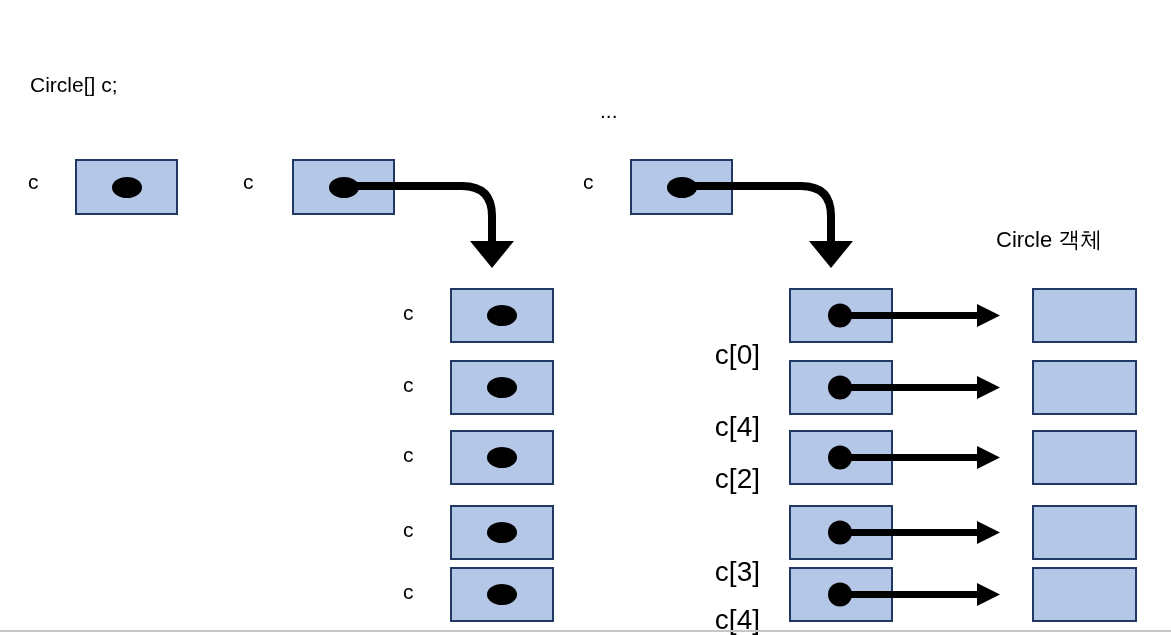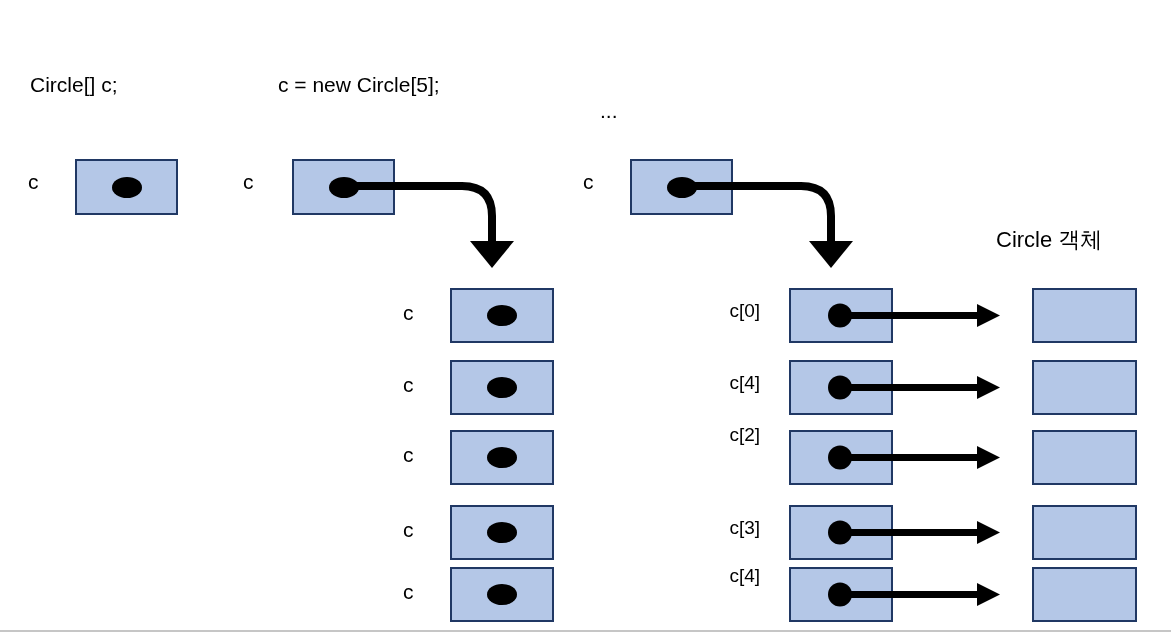--- a/index.html
+++ b/index.html
@@ -22,23 +22,24 @@
   .varlabel {
     position: absolute;
     font-size: 21px;
     line-height: 24px;
     color: var(--text, #000);
   }
   .idxlabel {
     position: absolute;
     width: 60px;
     text-align: right;
-    font-size: 19px;
+    font-size: 28px;
     line-height: 24px;
     color: var(--text, #000);
+    margin-top: 44px;
   }
   .title {
     position: absolute;
     font-size: 22px;
     line-height: 26px;
     color: var(--text, #000);
   }
   .box {
     position: absolute;
     width: 104px;
@@ -67,21 +68,20 @@
     width: 1171px; height: 2px;
     background: var(--bottom-line, #c6c6c6);
   }
 </style>
 </head>
 <body>
 
 <div class="canvas">
 
   <div class="code" style="left:30px; top:72px">Circle[] c;</div>
-  <div class="code" style="left:278px; top:72px">c = new Circle[5];</div>
   <div class="code" style="left:600px; top:98px">...</div>
 
   <div class="varlabel" style="left:28px; top:170px">c</div>
   <div class="box box--top" style="left:75px; top:159px">
     <div class="dot"></div>
   </div>
 
   <div class="varlabel" style="left:243px; top:170px">c</div>
   <div class="box box--top" style="left:292px; top:159px">
     <div class="dot"></div>

